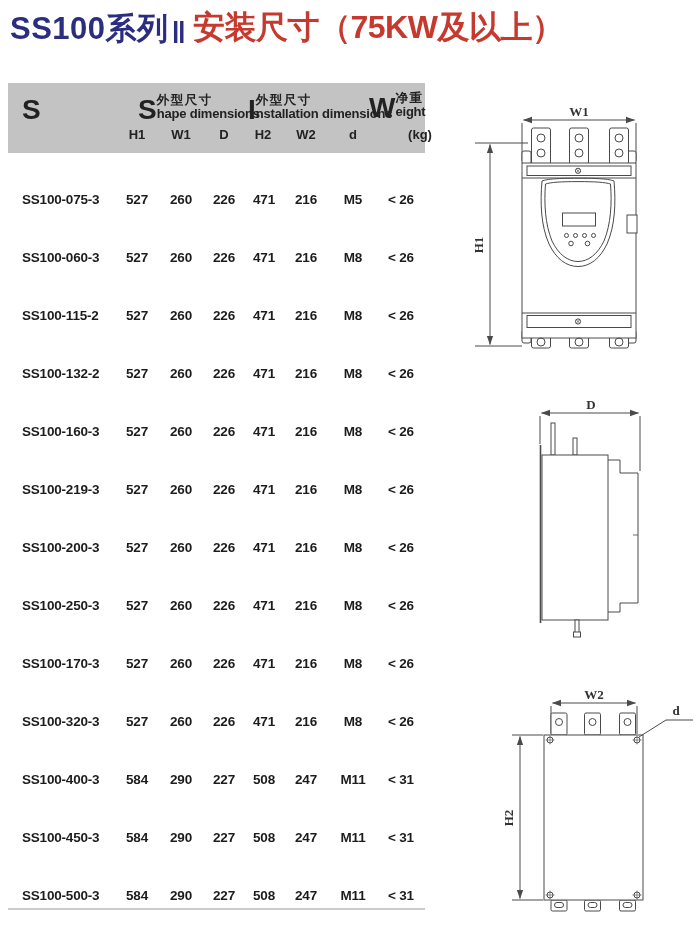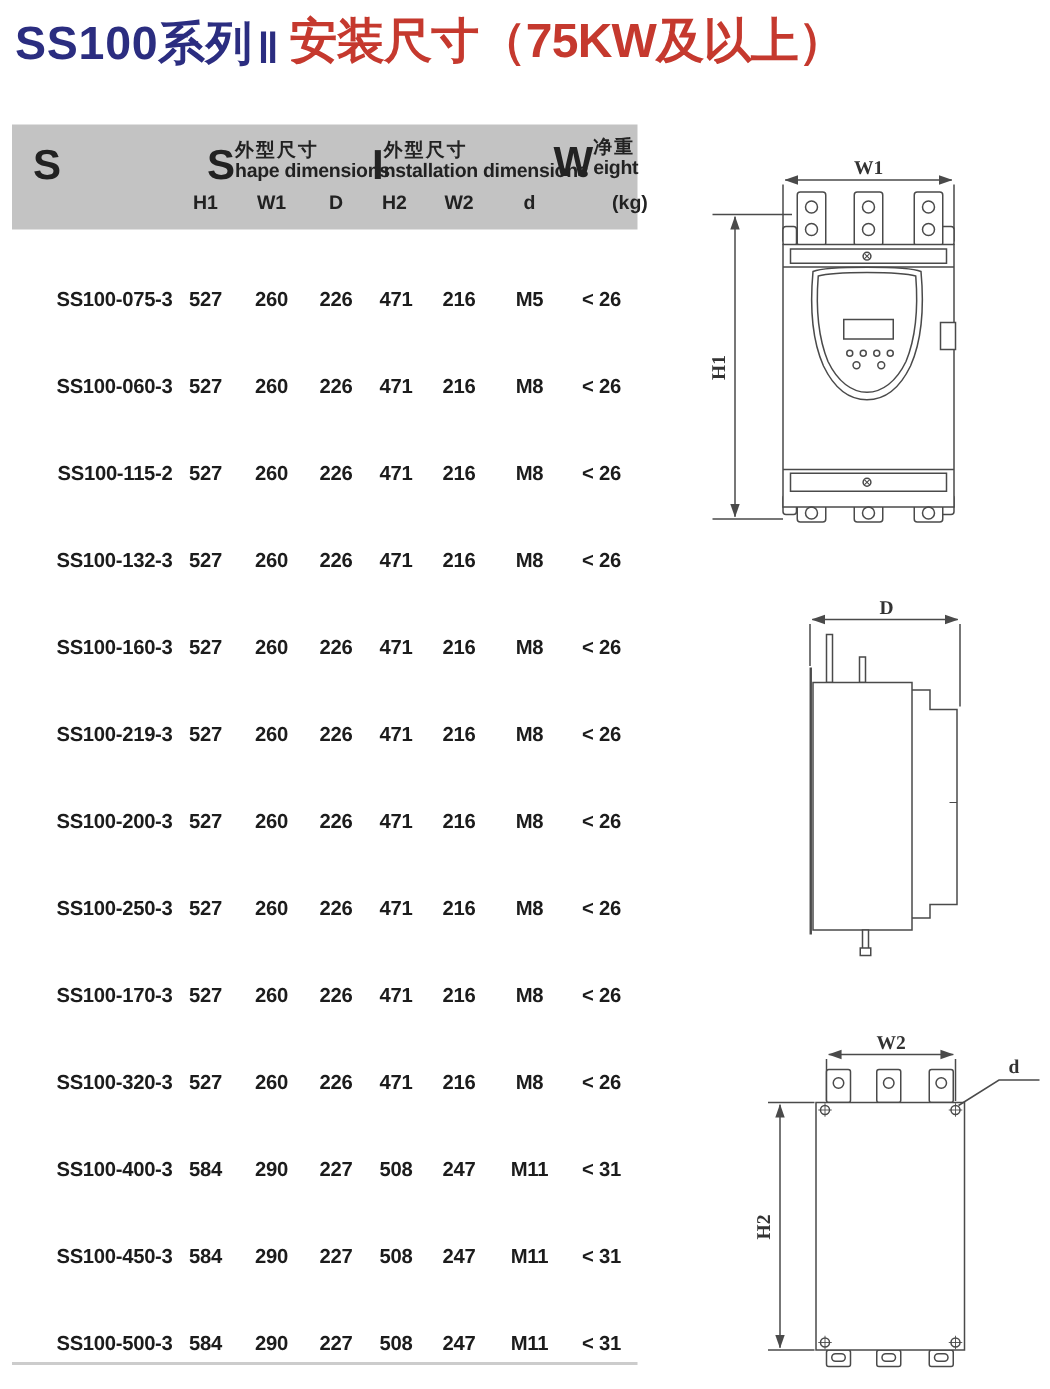--- a/index.html
+++ b/index.html
@@ -26,21 +26,21 @@
   .gen{font-size:13px;font-weight:bold;line-height:14px;letter-spacing:-0.2px;}
   .g-spec{left:14px;top:16px;}
   .g-shape{left:130px;top:10px;}
   .g-install{left:240px;top:10px;}
   .g-weight{left:361px;top:8px;}
   .subhdr{position:absolute;top:44px;width:44px;text-align:center;font-size:13px;font-weight:bold;}
 
   .rows{position:absolute;left:0;top:70px;width:417px;padding-top:17px;}
   .row{height:58px;display:grid;grid-template-columns:107px 44px 44px 42px 38px 46px 48px 48px;align-items:center;}
   .row span{display:block;text-align:center;font-size:13.5px;font-weight:bold;color:var(--ink);letter-spacing:-0.2px;}
-  .row .c-code{text-align:right;padding-left:14px;}
+  .row .c-code{text-align:left;padding-left:14px;}
   .table-bottom-rule{position:absolute;left:8px;top:908px;width:417px;height:2px;background:#cccccc;}
 
   
   svg.drw{position:absolute;}
   .dimtxt{font-family:"Liberation Serif", serif;font-size:13px;font-weight:bold;fill:#333;}
 </style>
 </head>
 <body>
 
 <div class="page">
@@ -120,21 +120,21 @@
           <span>527</span>
           <span>260</span>
           <span>226</span>
           <span>471</span>
           <span>216</span>
           <span>M8</span>
           <span>&lt; 26</span>
         </div>
 
         <div class="row">
-          <span class="c-code">SS100-132-3</span>
+          <span class="c-code">SS100-132-2</span>
           <span>527</span>
           <span>260</span>
           <span>226</span>
           <span>471</span>
           <span>216</span>
           <span>M8</span>
           <span>&lt; 26</span>
         </div>
 
         <div class="row">

